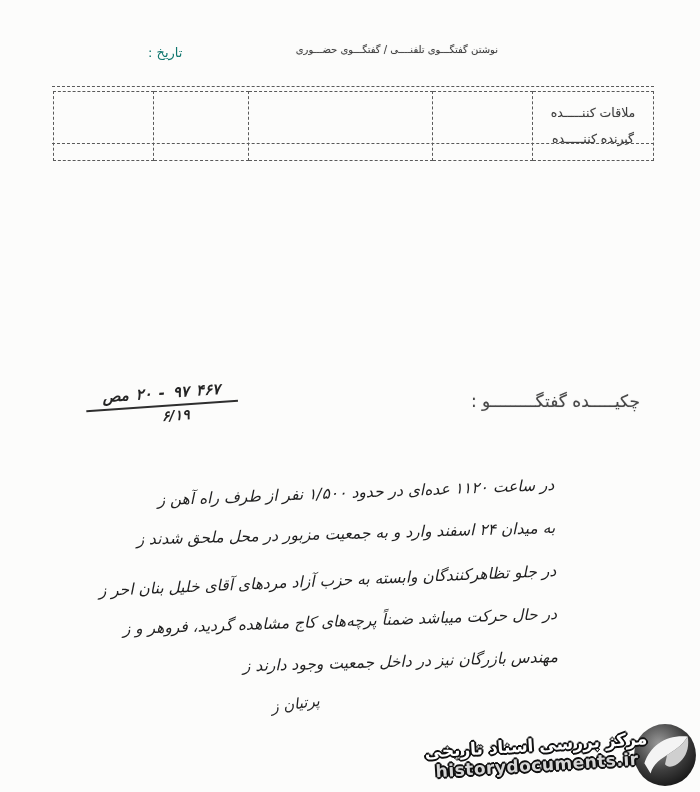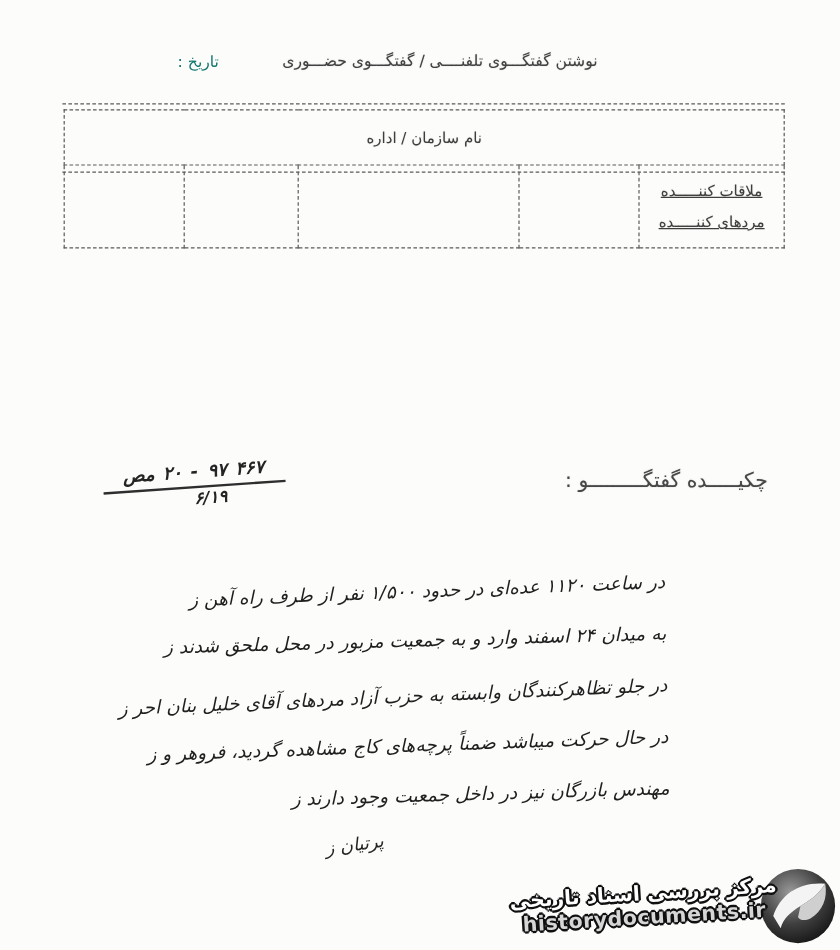--- a/index.html
+++ b/index.html
@@ -3,21 +3,21 @@
 <meta charset="utf-8">
 <style>
   html,body{margin:0;padding:0;background:#ffffff;}
   .page{
     position:relative;width:700px;height:792px;margin:0;
     background:#fcfcfb;overflow:hidden;
     font-family:"DejaVu Sans",sans-serif;color:#3c3c3c;
   }
   
   .hdr-title{
-    position:absolute;top:44px;right:202px;font-size:13px;
+    position:absolute;top:44px;right:202px;font-size:10px;
     direction:rtl;white-space:nowrap;color:#414141;
     text-shadow:0 0 1px rgba(70,70,70,.35);
   }
   .hdr-date{
     position:absolute;top:45px;left:148px;font-size:13px;
     direction:rtl;white-space:nowrap;color:#0f766e;
   }
   
   .table-wrap{position:absolute;top:91px;left:53px;width:600px;}
   .dline{position:absolute;left:-1px;right:-1px;border-top:1px dashed #5a5a5a;}
@@ -34,21 +34,21 @@
   tr.r-org{height:46px;}
   tr.r-head{height:52px;}
   tr.r1{height:69px;}
   tr.r2{height:65px;}
   tr.r3{height:52px;}
   td.org-cell{text-align:right;padding-right:9px;}
   .name-flex{
     display:flex;justify-content:space-between;direction:rtl;
     padding:0 26px 0 20px;
   }
-  td.lbl{font-size:12px;line-height:2.1;text-decoration:underline;}
+  td.lbl{font-size:12px;line-height:2.1;}
   td.lean{padding-right:22px;padding-left:2px;}
   
   .summary-label{
     position:absolute;top:391px;right:60px;font-size:17px;direction:rtl;
     white-space:nowrap;color:#474747;text-shadow:0 0 1px rgba(70,70,70,.35);
   }
   .ref-block{
     position:absolute;top:384px;left:86px;width:152px;
     transform:rotate(-4deg);font-style:italic;color:#242424;
   }
@@ -108,31 +108,28 @@
     <div class="dline dl2"></div>
     <table class="form">
       <colgroup>
         <col style="width:100px">
           <col style="width:95px">
           <col style="width:184px">
           <col style="width:100px">
           <col style="width:121px">
       </colgroup>
       <tbody>
-          <tr class="r-org">
-        <td colspan="5" class="org-cell">نام سازمان / اداره</td>
-      </tr>
       <tr class="r1">
         <td></td>
         <td></td>
         <td></td>
         <td></td>
         <td class="lbl lean">
           <div>ملاقات کننـــــده</div>
-          <div>مردهای کننـــــده</div>
+          <div>گیرنده کننـــــده</div>
         </td>
       </tr>
     </tbody>
       </table>
   </div>
 
   <div class="summary-label">چکیـــــده گفتگـــــــــو :</div>
 
   <div class="ref-block">
     <div class="ref-num">

